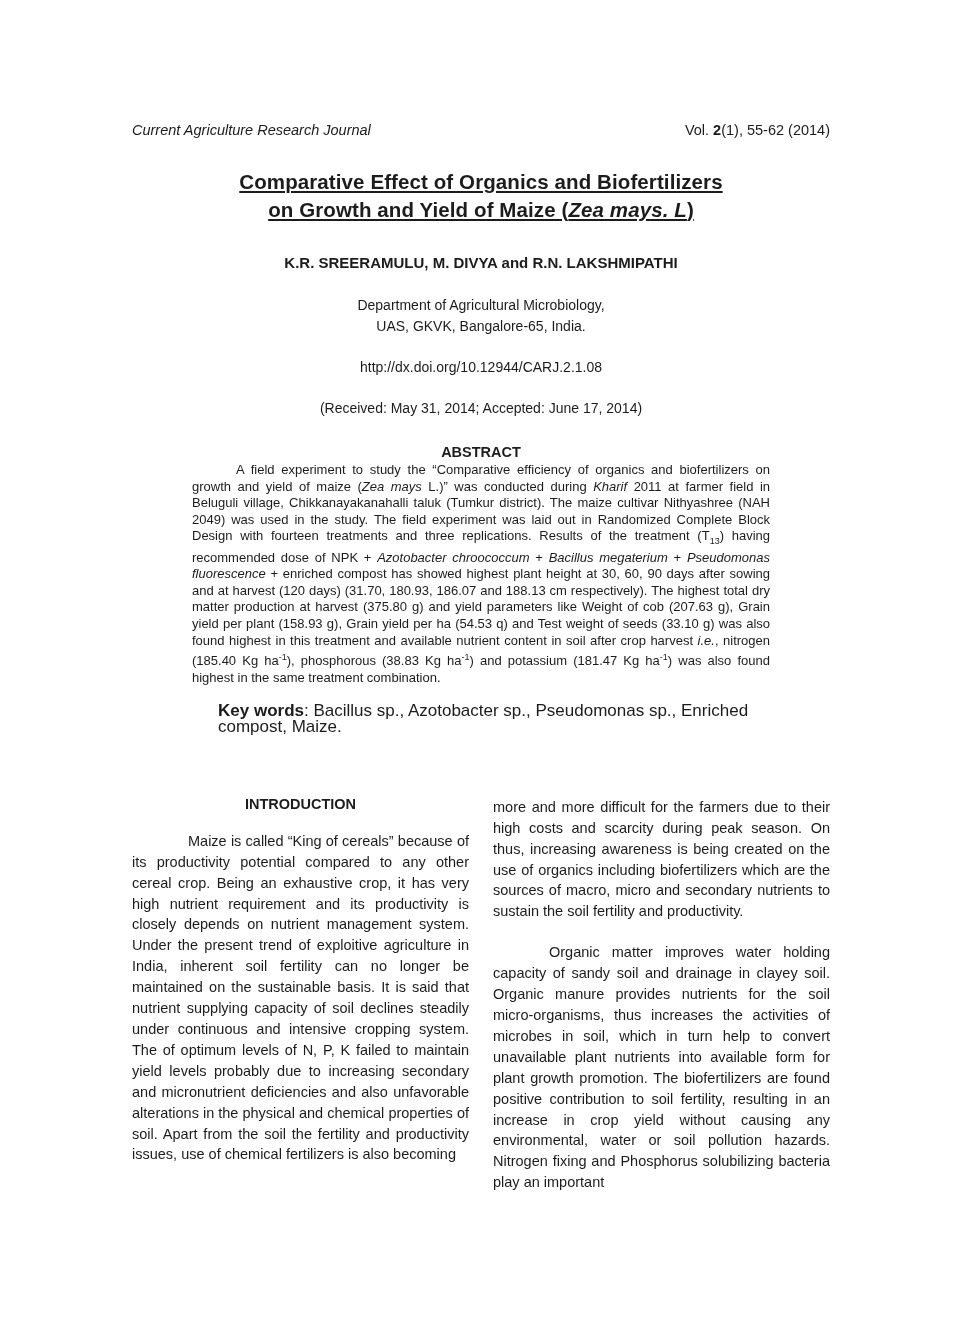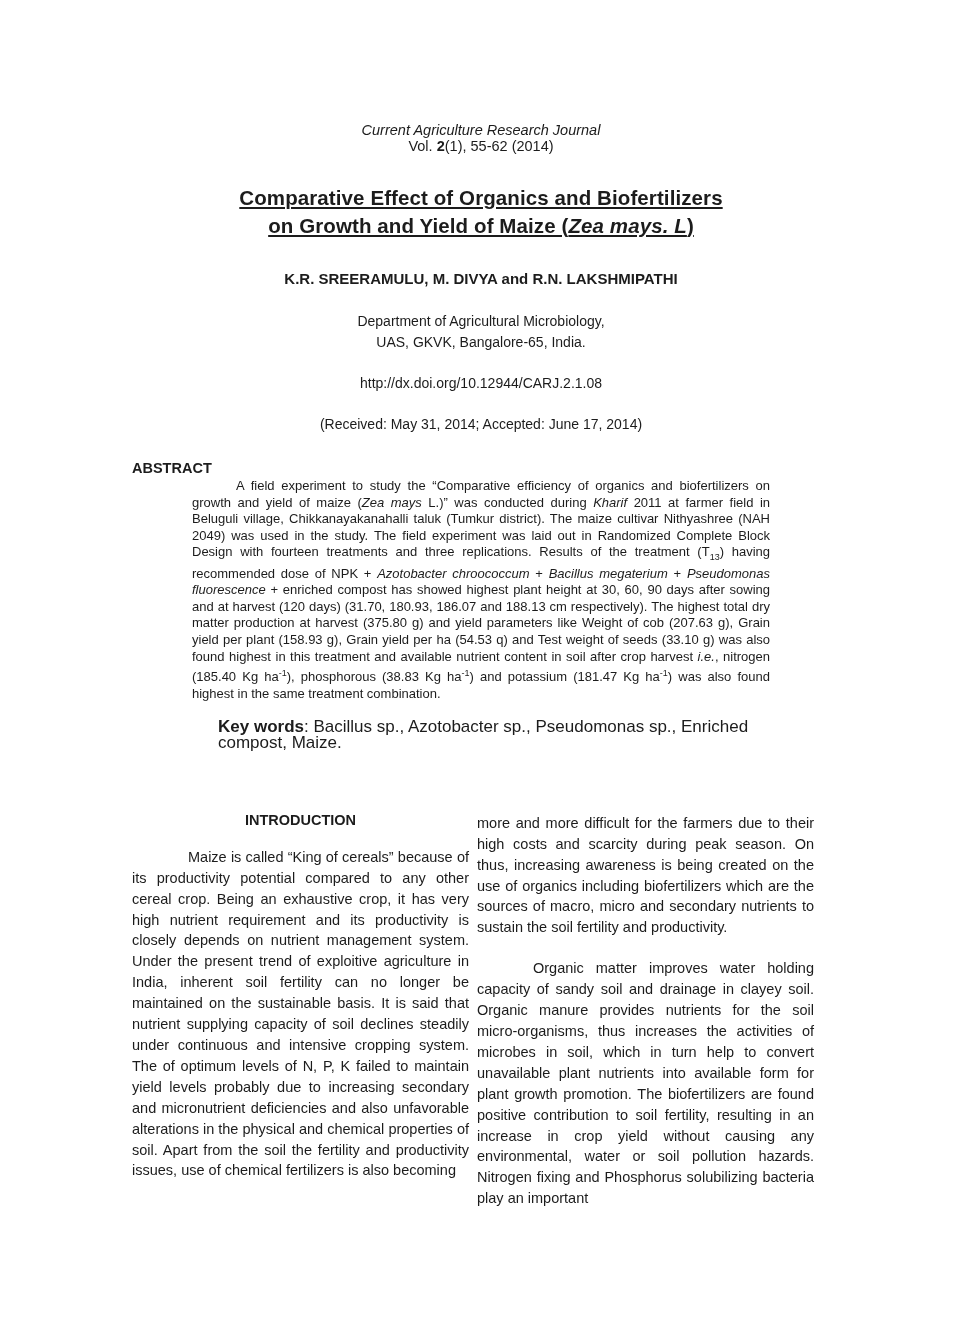--- a/index.html
+++ b/index.html
@@ -18,23 +18,22 @@
     box-sizing: border-box;
     width: 960px;
     height: 1320px;
     padding: 122px 130px 0 132px;
     overflow: hidden;
   }
   
   .runhead {
     display: flex;
     justify-content: space-between;
-    align-items: center;
+    align-items: flex-end;
     font-size: 14.5px;
-    flex-direction: column;
   }
   .runhead .journal { font-style: italic; }
   
   .title {
     margin-top: 30px;
     text-align: center;
     font-size: 20.5px;
     font-weight: bold;
     line-height: 28px;
     letter-spacing: 0.1px;
@@ -61,20 +60,21 @@
     font-size: 14px;
   }
   .received {
     margin-top: 25px;
     text-align: center;
     font-size: 14px;
   }
   
   .abstract-head {
     margin-top: 28px;
+    text-align: center;
     font-size: 14.5px;
     font-weight: bold;
   }
   .abstract-body {
     width: 578px;
     margin: 2px auto 0 auto;
     font-size: 13px;
     line-height: 16.6px;
     text-align: justify;
     text-indent: 44px;
@@ -84,21 +84,21 @@
     width: 578px;
     margin: 16px auto 0 auto;
     padding-left: 26px;
     box-sizing: border-box;
     font-size: 17px;
     line-height: 16.6px;
   }
   
   .columns {
     display: flex;
-    gap: 8px;
+    gap: 24px;
     margin-top: 60px;
   }
   .col {
     width: 337px;
   }
   .section-head {
     text-align: center;
     font-size: 14.5px;
     font-weight: bold;
     margin-bottom: 19px;

